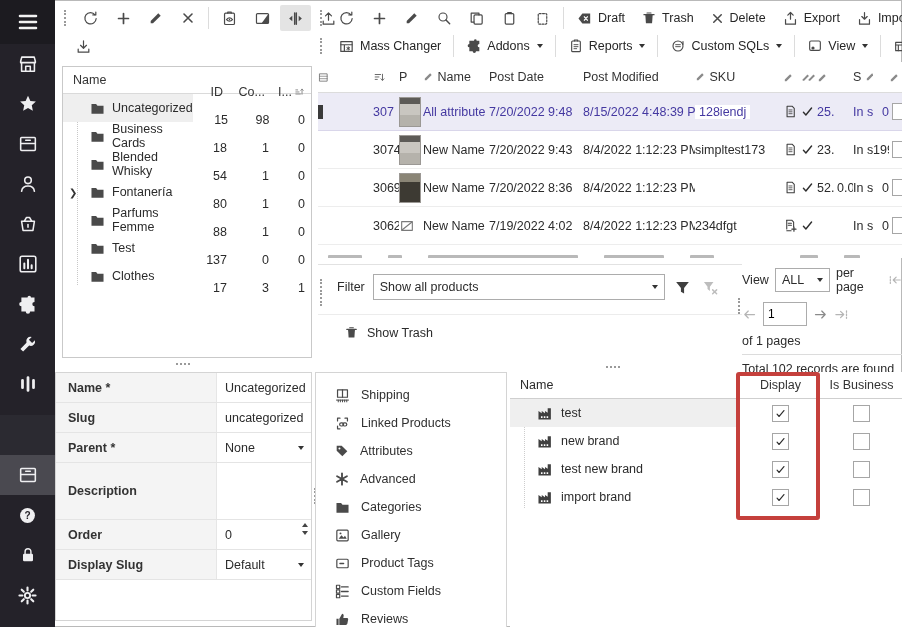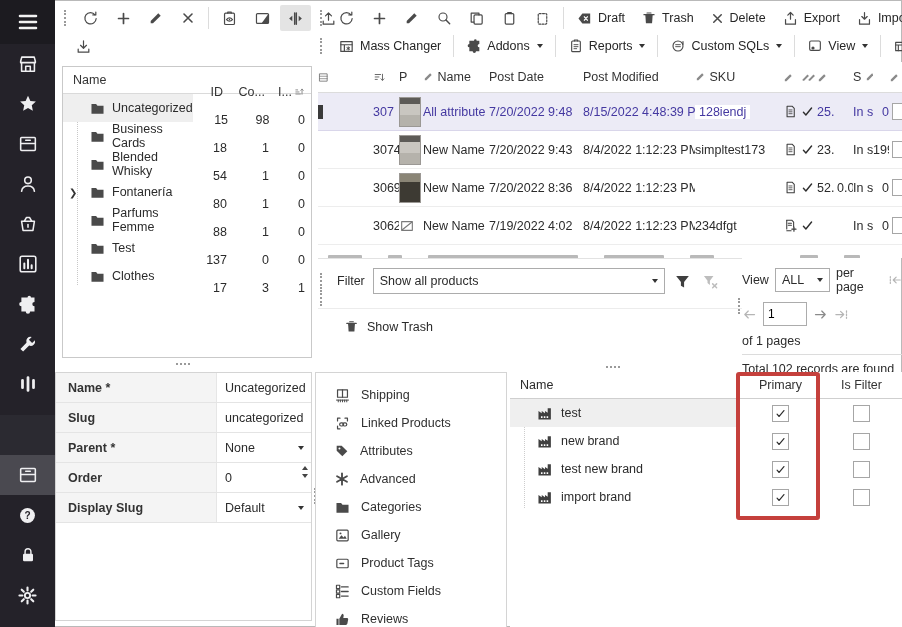--- a/index.html
+++ b/index.html
@@ -51,21 +51,21 @@
   .pencil{color:#8a8a8a;display:inline-block;vertical-align:-1px;}
   .thumb{width:20px;height:28px;background:linear-gradient(#5d5b57 0 22%,#c9c6c0 22% 60%,#b5b2ab 60% 100%);border:1px solid #9b9894;}
   .thumb.dark{background:linear-gradient(#8a8576 0 30%,#3d3a33 30% 100%);}
   .exp-arrow{width:0;height:0;border-top:4px solid transparent;border-bottom:4px solid transparent;border-left:5px solid #3a3a3a;}
   .skubox{background:#fff;padding:2px 4px;}
   .checkbox{width:15px;height:15px;background:#fff;border:1px solid #a6a6a6;display:flex;
             align-items:center;justify-content:center;cursor:pointer;}
   .faded-row{height:15px;display:flex;gap:26px;align-items:flex-end;padding-left:10px;overflow:hidden;}
   .smudge{height:5px;background:#b9b9b9;border-radius:1px;}
   
-  .filter-area{left:318px;top:258px;width:424px;height:104px;border-top:1px solid #e2e2e2;}
+  .filter-area{left:318px;top:264px;width:424px;height:104px;border-top:1px solid #e2e2e2;}
   .combo{display:flex;align-items:center;justify-content:space-between;border:1px solid #acacac;
          height:24px;padding:0 6px;background:#fff;cursor:pointer;}
   .paging{left:742px;top:258px;width:160px;height:104px;font-size:12.5px;}
   .pg-line{display:flex;align-items:center;gap:6px;margin-bottom:8px;}
   .pageinput{width:34px;height:20px;border:1px solid #acacac;font-family:inherit;font-size:12px;padding:1px 4px;}
   
   .formp{left:55px;top:372px;width:255px;height:247px;border:1px solid #d4d4d4;background:#fff;}
   .f-row{display:flex;border-bottom:1px solid #e4e4e4;}
   .f-lab{width:148px;background:#f4f4f4;display:flex;align-items:center;padding-left:12px;
          font-weight:bold;color:#333;border-right:1px solid #e6e6e6;}
@@ -1031,20 +1031,24 @@
       <div class="f-lab">Slug</div>
       <div class="f-val">uncategorized</div>
     </div>
     <div class="f-row" style="height:29px">
       <div class="f-lab">Parent *</div>
       <div class="f-val">
           <span>None</span>
           <span class="f-caret caret"></span>
         </div>
     </div>
+    <div class="f-row" style="height:56px">
+      <div class="f-lab">Description</div>
+      <div class="f-val"></div>
+    </div>
     <div class="f-row" style="height:29px">
       <div class="f-lab">Order</div>
       <div class="f-val">
           <span>0</span>
         <span class="spin">
             <span class="tri-u"></span>
             <span class="tri-d"></span>
           </span>
       </div>
     </div>
@@ -1129,22 +1133,22 @@
             <use href="#s-thumbup"></use>
           </svg>
         </span>
         <span>Reviews</span>
       </div>
   </div>
 
   <div class="abs brandsp">
     <div class="b-head">
       <div class="b-name" style="padding-left:10px;font-weight:normal">Name</div>
-      <div class="b-col">Primary</div>
-      <div class="b-col">Is Filter</div>
+      <div class="b-col">Display</div>
+      <div class="b-col">Is Business</div>
     </div>
     <div class="b-guide"></div>
 
     <div class="b-row">
       <div class="b-name sel">
           <span style="color:#3f3f3f">
             <svg class="ic" width="17" height="17">
               <use href="#s-factory"></use>
             </svg>
           </span>

